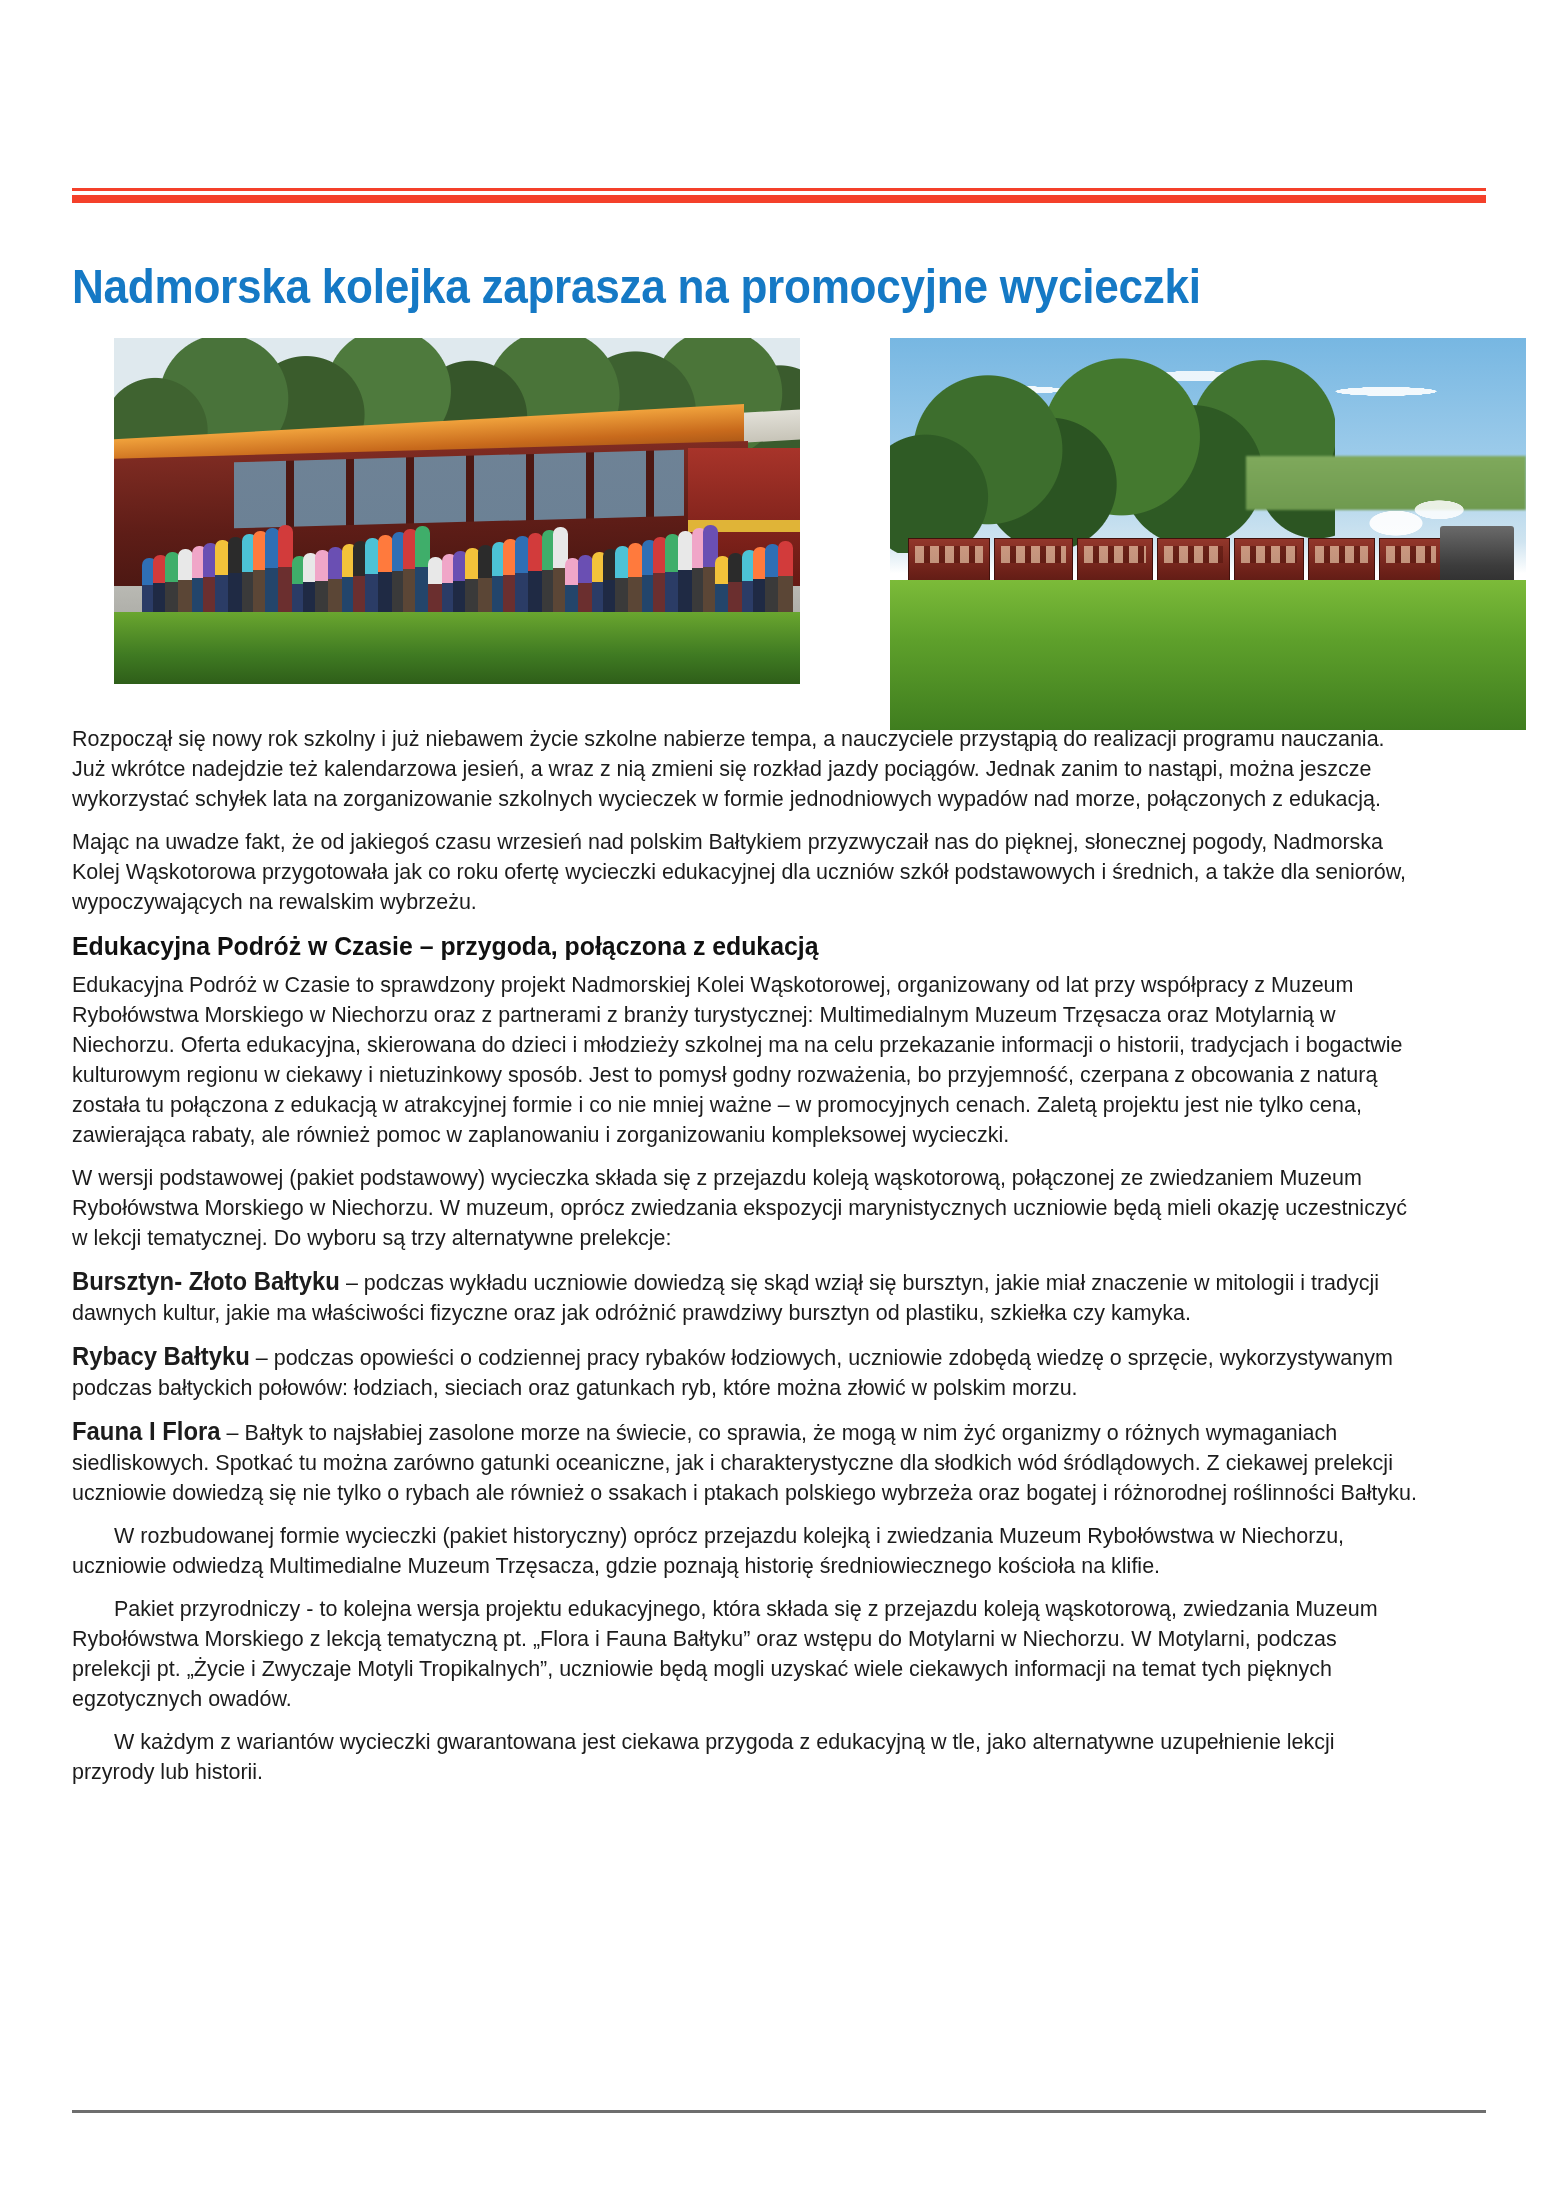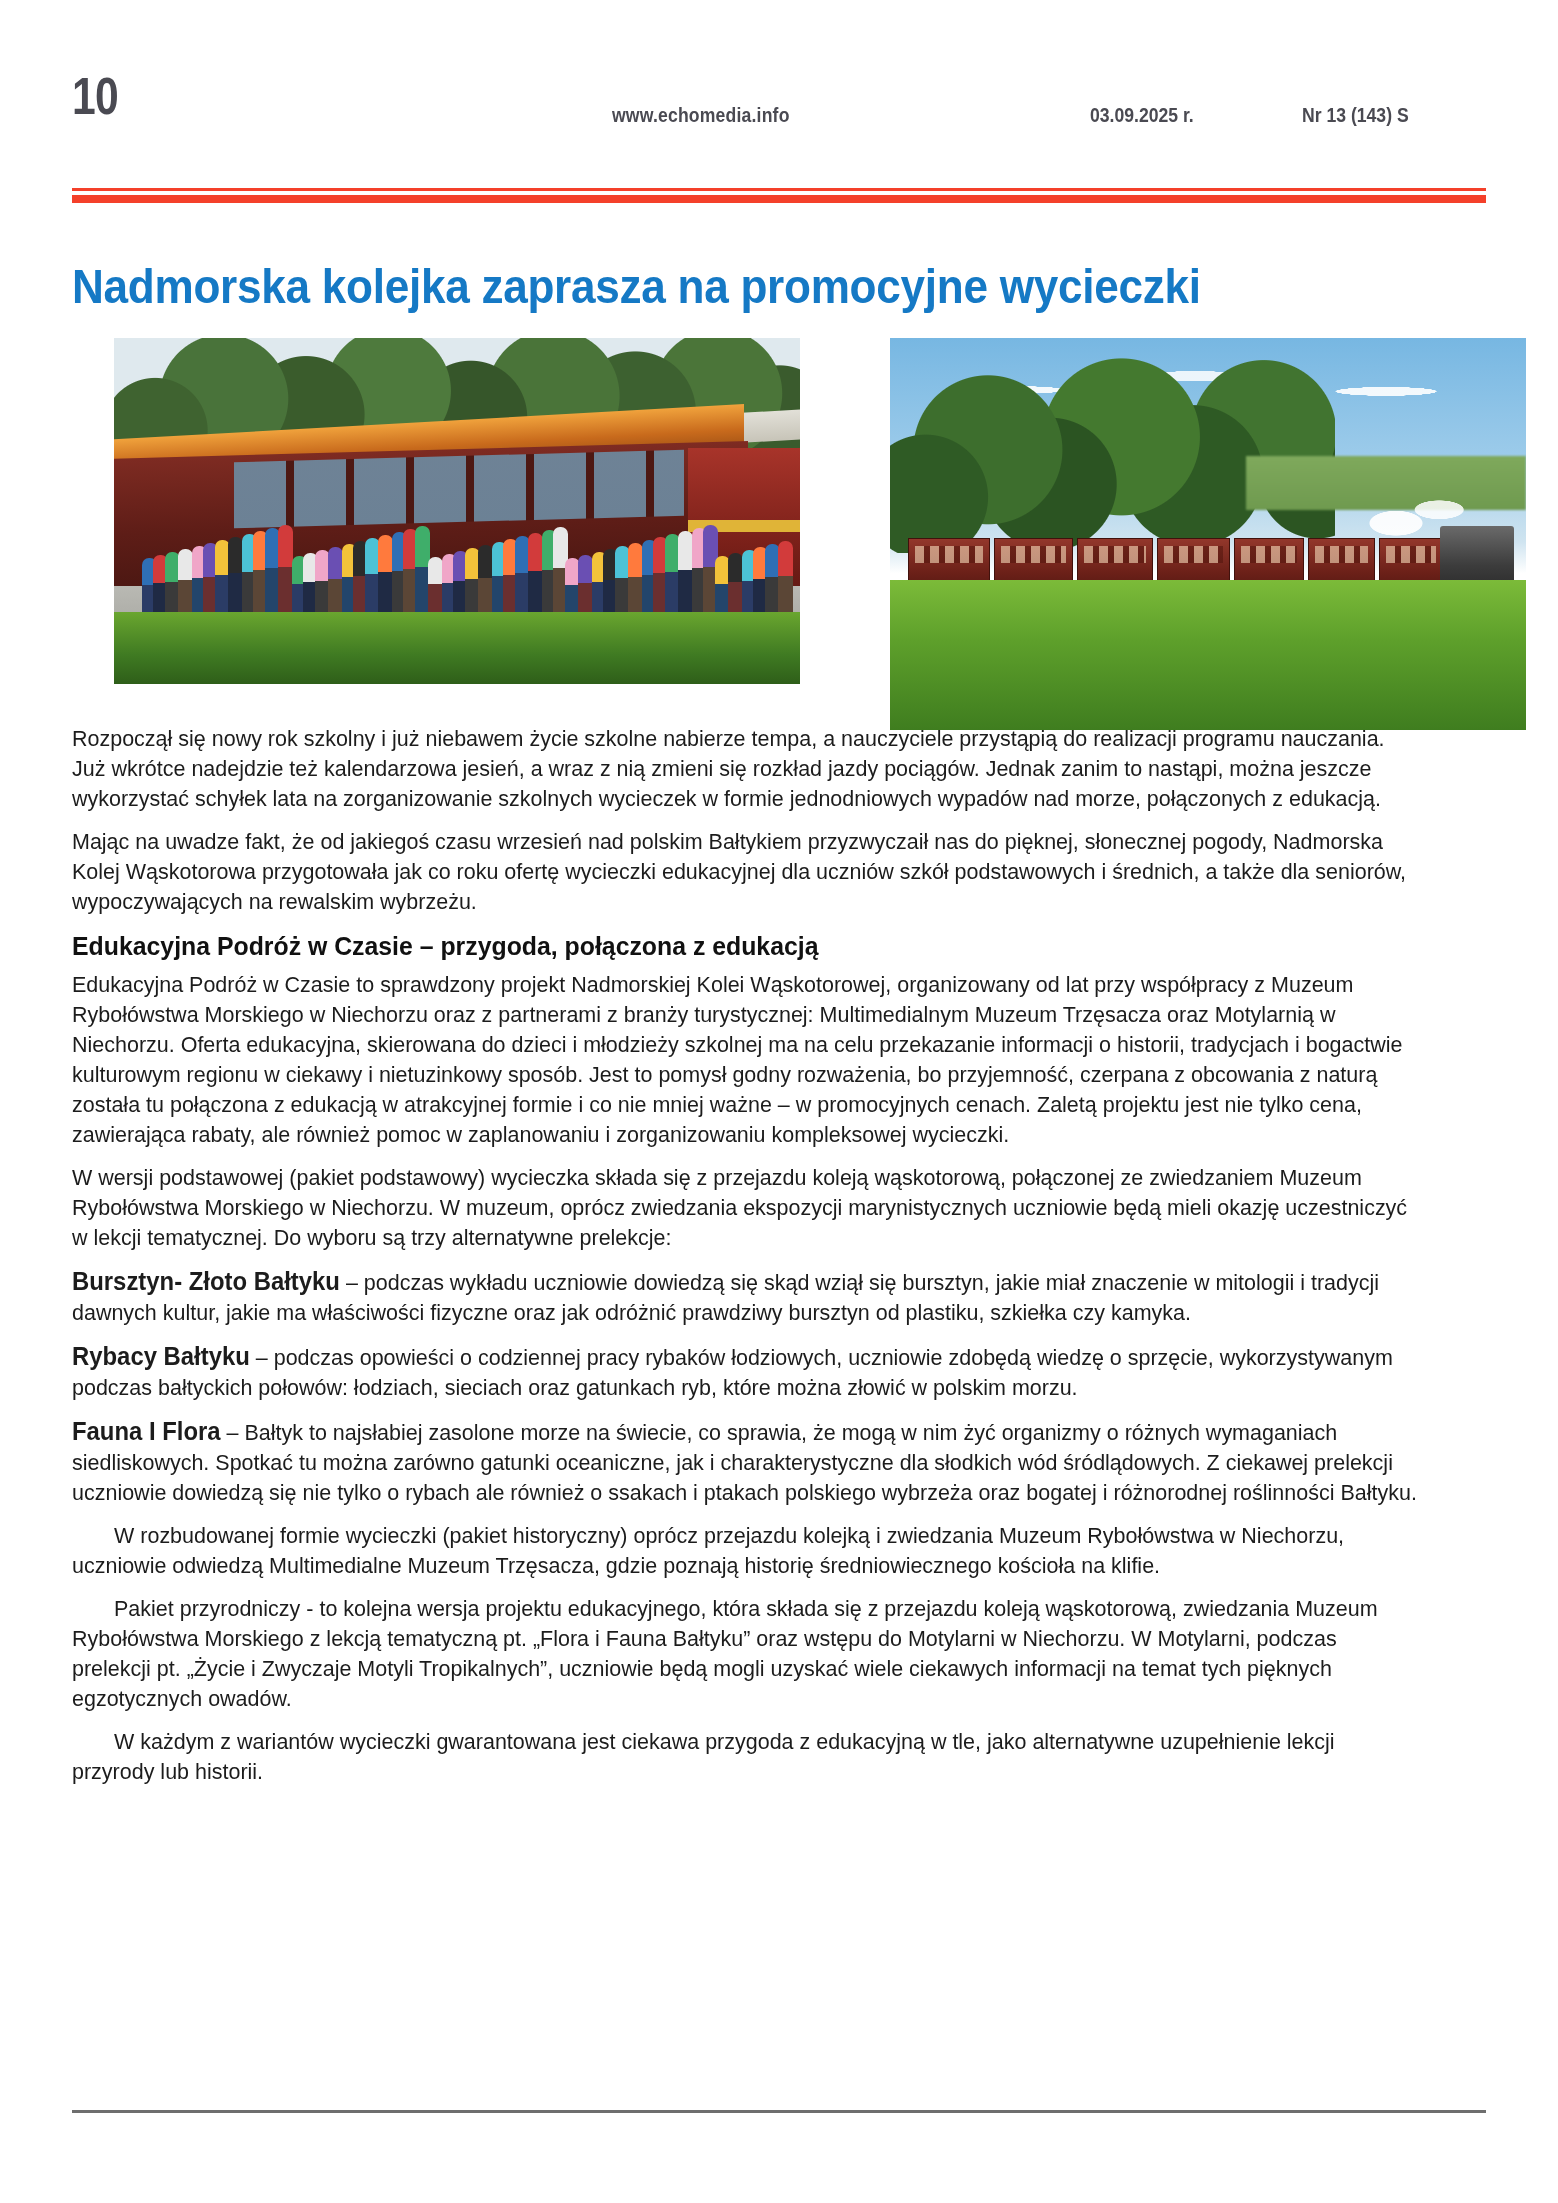--- a/index.html
+++ b/index.html
@@ -148,26 +148,20 @@
   span.lead{font-weight:bold;font-size:25px;}
 
   
   .rule-bottom{position:absolute;left:72px;top:2110px;width:1414px;height:3px;background:#6e6e6e;}
 </style>
 </head>
 <body>
 
 <div class="page">
 
-  <div class="masthead">
-    <div class="folio">10</div>
-    <div class="masthead-site">www.echomedia.info</div>
-    <div class="masthead-date">03.09.2025 r.</div>
-    <div class="masthead-issue">Nr 13 (143) S</div>
-  </div>
 
   <div class="rule-top">
     <div class="thin"></div>
     <div class="gap"></div>
     <div class="thick"></div>
   </div>
 
   <h1 class="headline">Nadmorska kolejka zaprasza na promocyjne wycieczki</h1>
 
   <div class="photos">

